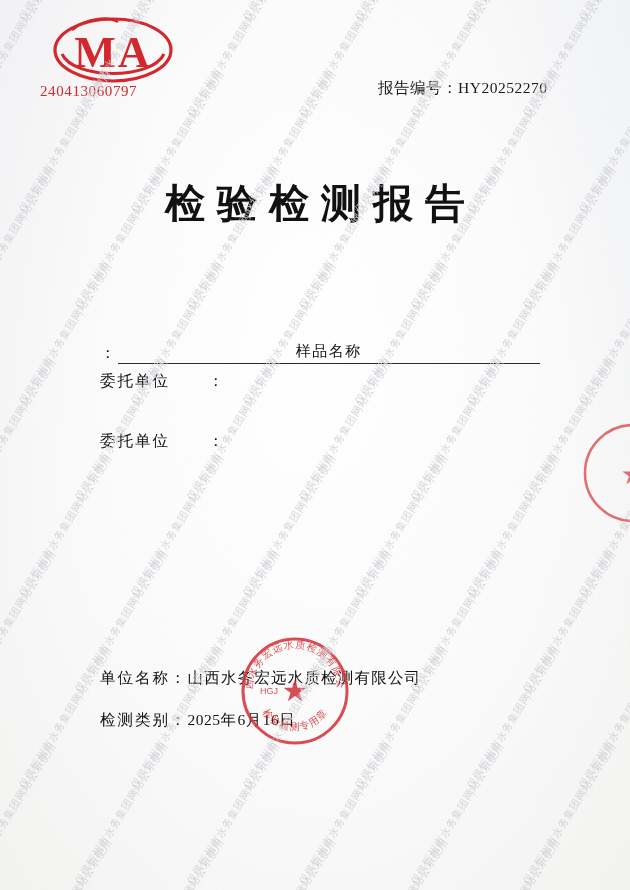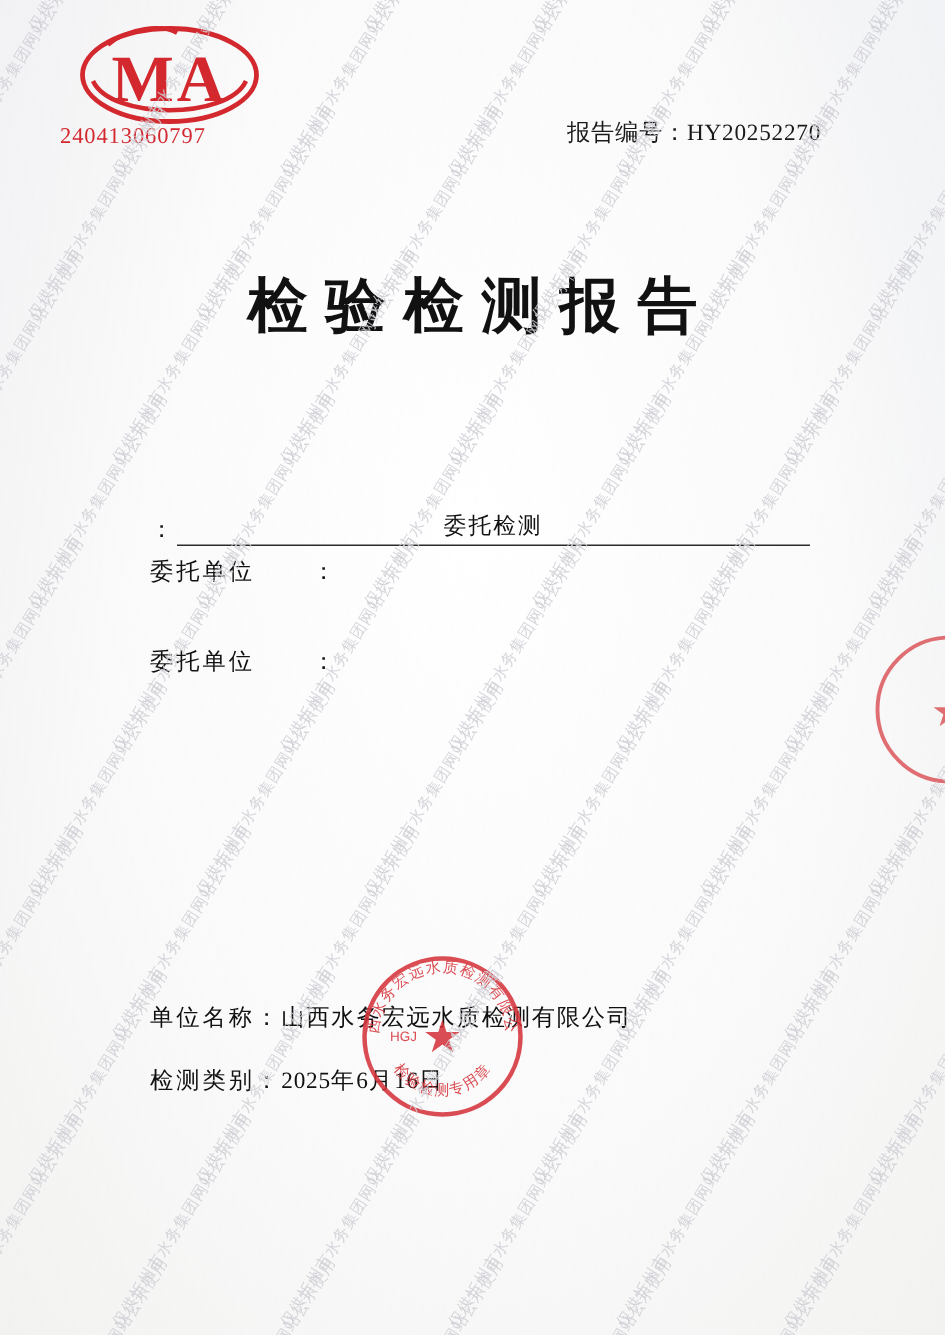--- a/index.html
+++ b/index.html
@@ -194,21 +194,21 @@
 
   <div id="report-no">
     <span class="label">报告编号：</span><span class="value">HY20252270</span>
   </div>
 
   <div id="main-title">检验检测报告</div>
 
   <div class="field-row" id="row-sample">
     <span class="field-colon">：</span>
     <span class="field-value-wrap">
-      <span class="field-value">委托检测</span>
+      <span class="field-value">样品名称</span>
     </span>
   </div>
 
   <div class="field-row" id="row-client">
     <span class="field-label">委托单位</span>
     <span class="field-colon">：</span>
   </div>
 
   <div class="field-row" id="row-type">
     <span class="field-label">委托单位</span>

